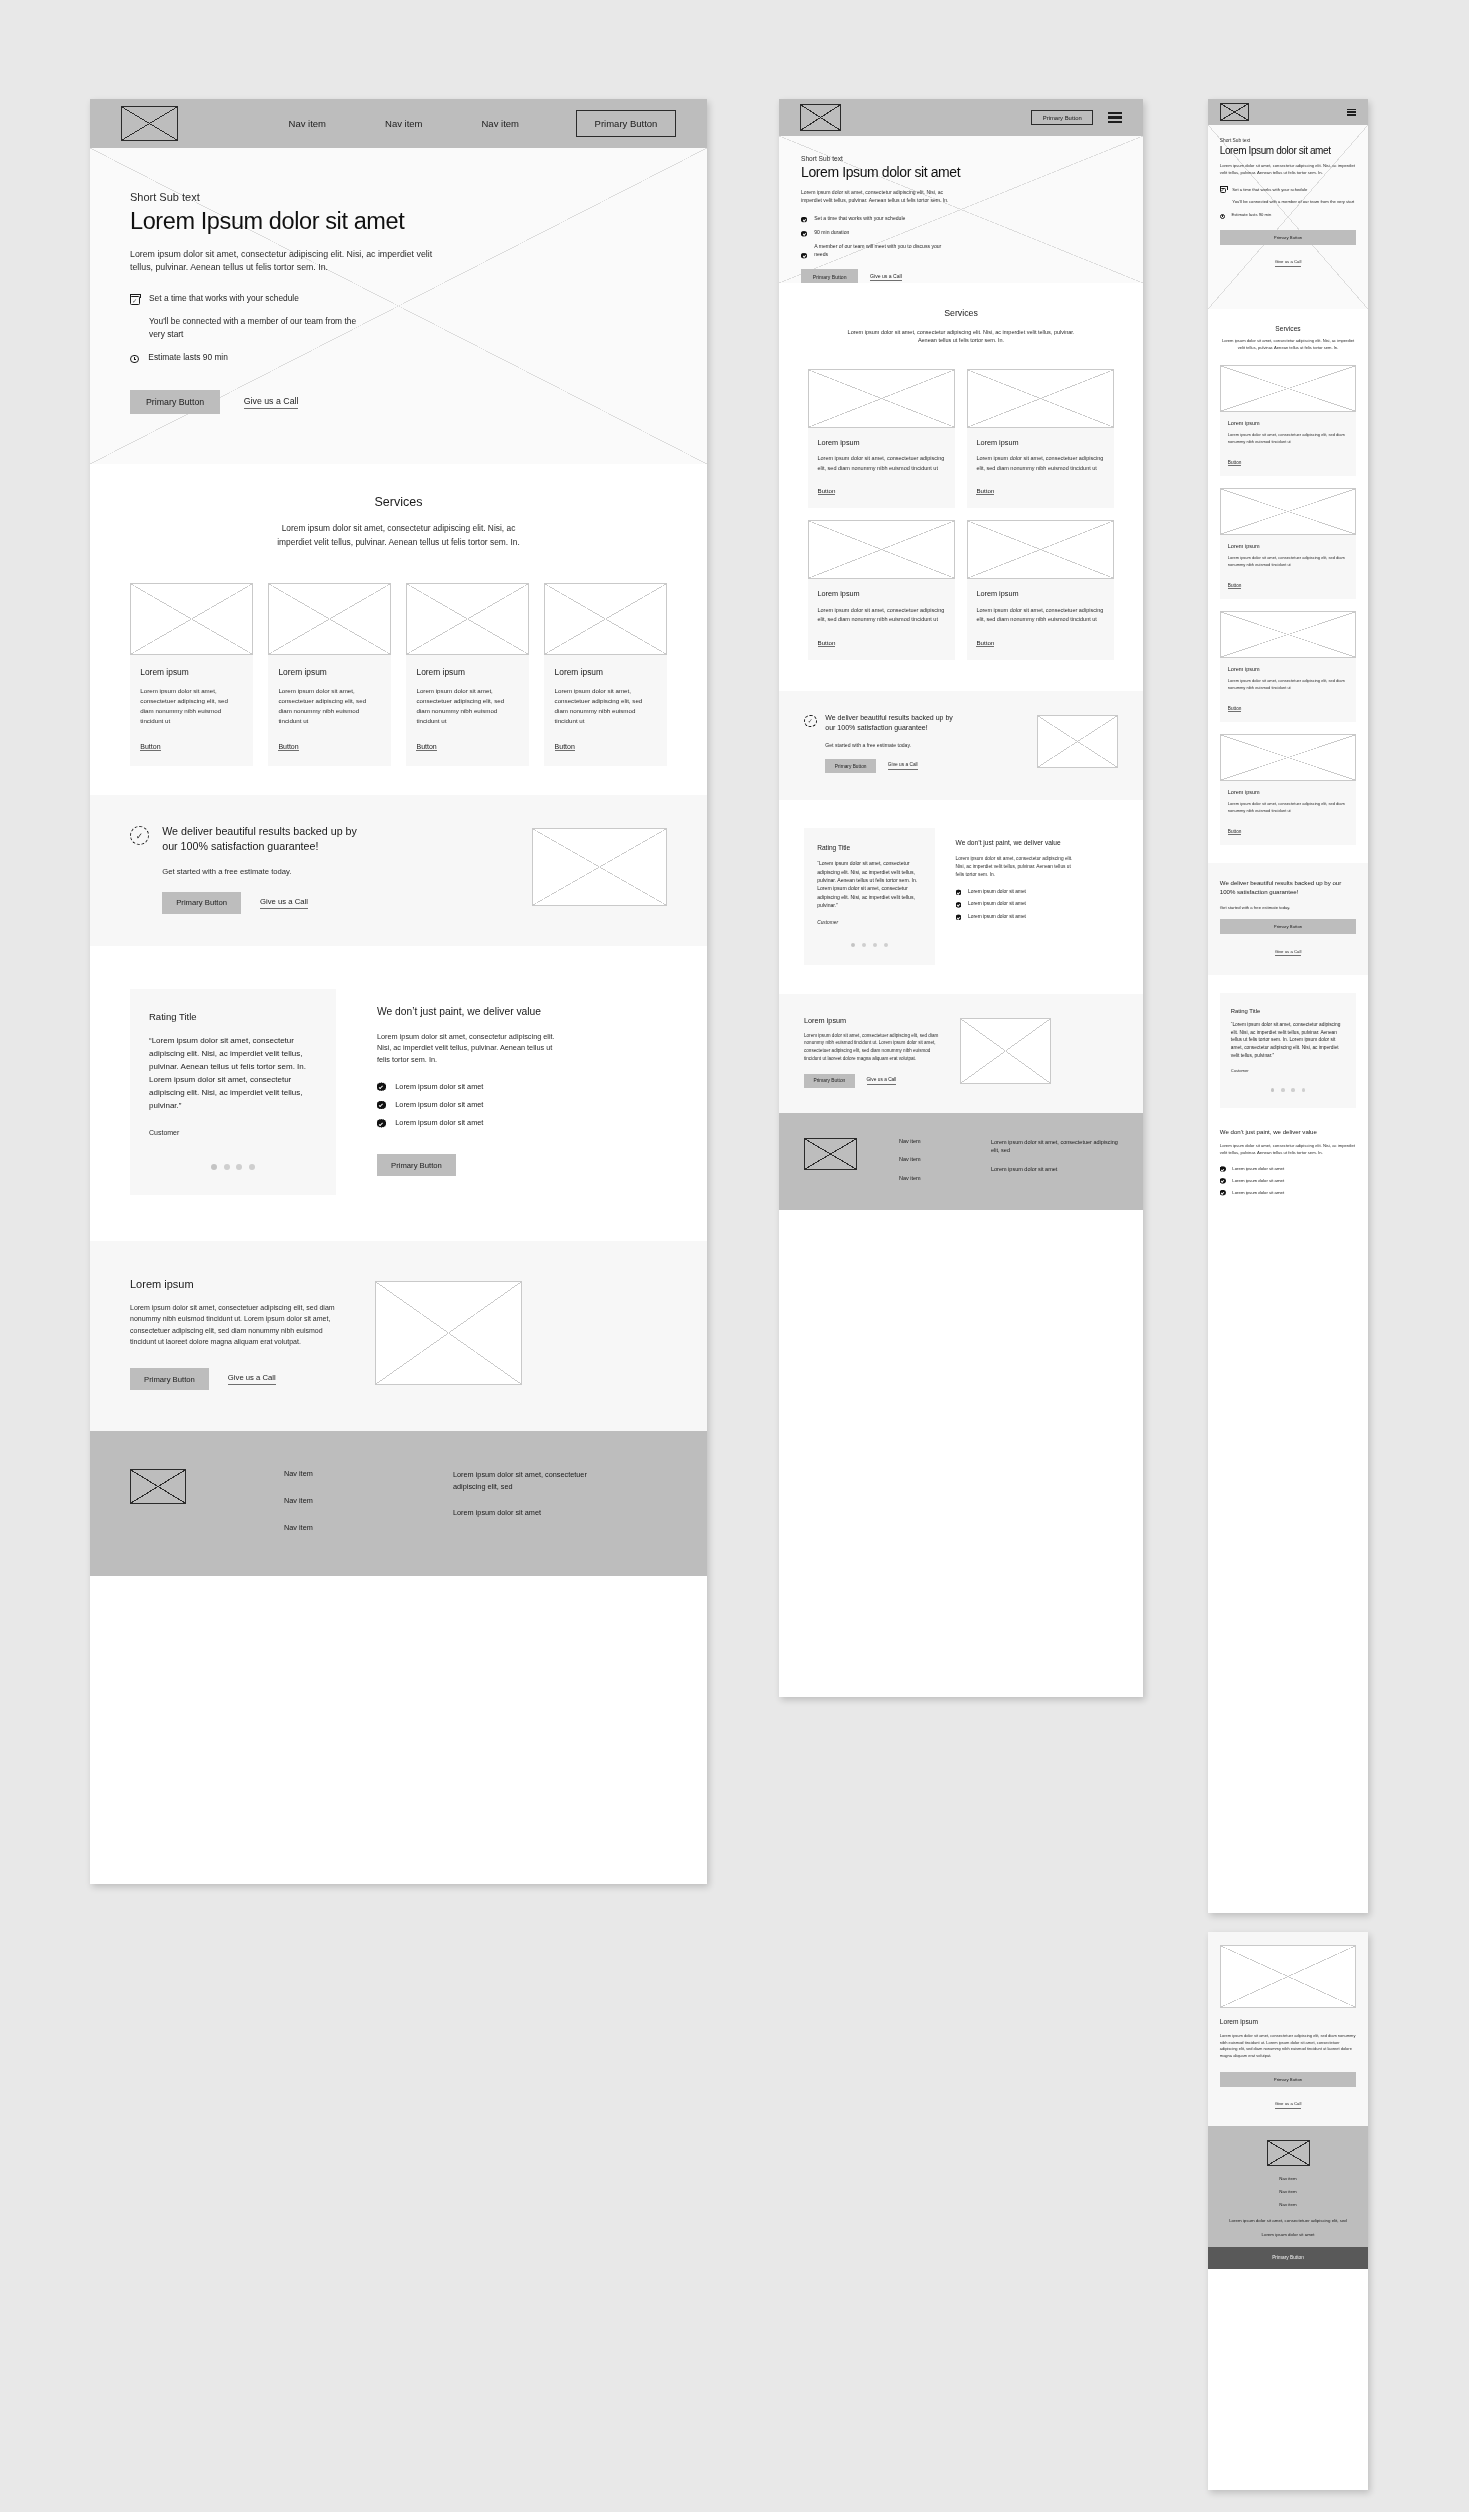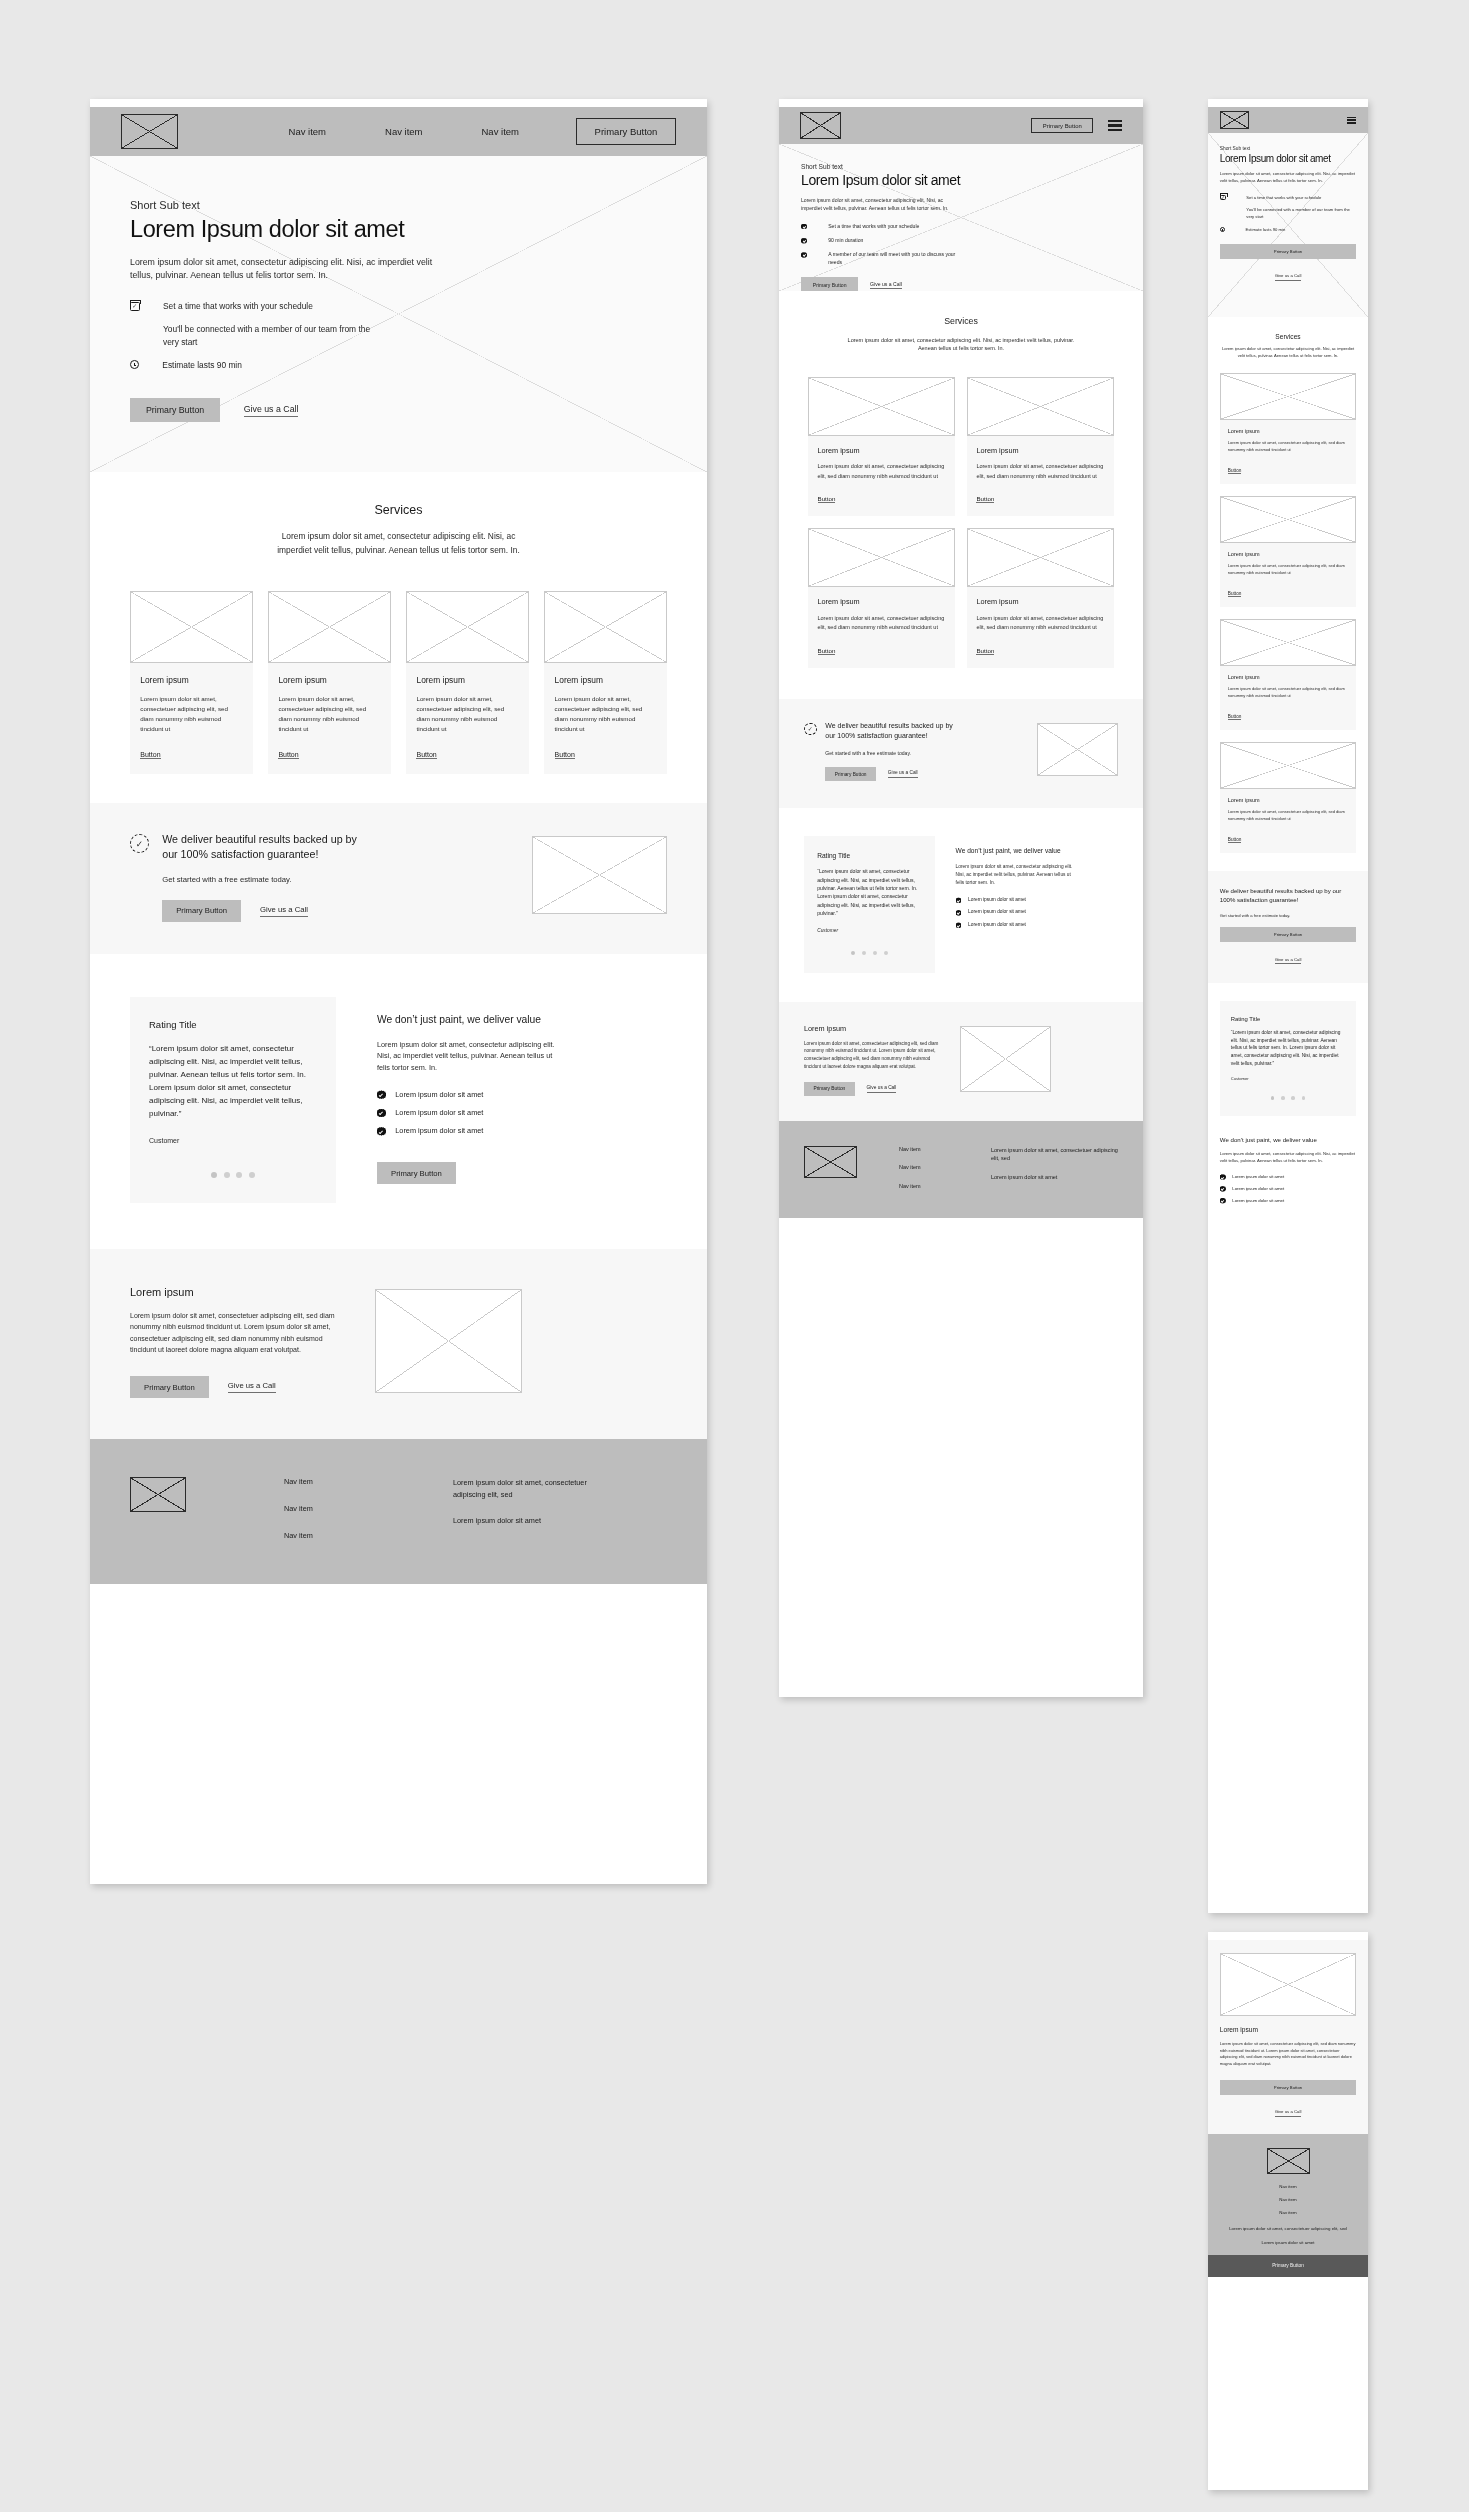--- a/index.html
+++ b/index.html
@@ -12,21 +12,21 @@
     overflow:hidden;
   }
 
   
   .frame { position:absolute; background:#fff; box-shadow:2.2px 2.9px 6.6px rgba(0,0,0,.18); }
   #frame-desktop { left:90px; top:99px; width:617px; height:1785px; }
   #frame-tablet  { left:779px; top:99px; width:364px; height:1598px; }
   #frame-mobile-a{ left:1208px; top:99px; width:160px; height:1814px; }
   #frame-mobile-b{ left:1208px; top:1932px; width:160px; height:558px; }
 
-  .inner { position:relative; width:100%;margin-top:8px; }
+  .inner { position:relative; width:100%; }
 
   
   .topbar { background:#bdbdbd; display:flex; align-items:center; }
   .topbar.desktop { height:49px; padding:0 31px; }
   .topbar.tablet  { height:37px; padding:0 20.6px; }
   .topbar.mobile  { height:26.4px; padding:0 11.8px; }
 
   .xbox { border:1px solid #2b2b2b; position:relative; background:transparent; flex:none; }
   .xbox::before,.xbox::after{
     content:""; position:absolute; left:0; top:0; width:100%; height:100%;
@@ -76,21 +76,21 @@
     background:
       linear-gradient(to top right, transparent calc(50% - 0.4px), #dcdcdc calc(50% - 0.4px), #dcdcdc calc(50% + 0.4px), transparent calc(50% + 0.4px)),
       linear-gradient(to bottom right, transparent calc(50% - 0.4px), #dcdcdc calc(50% - 0.4px), #dcdcdc calc(50% + 0.4px), transparent calc(50% + 0.4px));
   }
   .hero-body { position:relative; }
 
   .sub { color:#2b2b2b; }
   .h1 { font-weight:400; color:#111; letter-spacing:-0.4px; }
   .para { color:#2b2b2b; }
 
-  .feat { display:flex; align-items:flex-start;gap:14px; }
+  .feat { display:flex; align-items:flex-end; }
   .feat .ic { flex:none; }
   .feat .tx { color:#1f1f1f; }
 
   .btn-solid { background:#bdbdbd; color:#1d1d1d; display:inline-flex; align-items:center; justify-content:center; }
   .btn-link { color:#1d1d1d; border-bottom:1px solid #6f6f6f; display:inline-block; }
   .btn-dark { background:#595959; color:#f2f2f2; display:flex; align-items:center; justify-content:center; }
 
   .ctarow { display:flex; align-items:center; }
 
   

